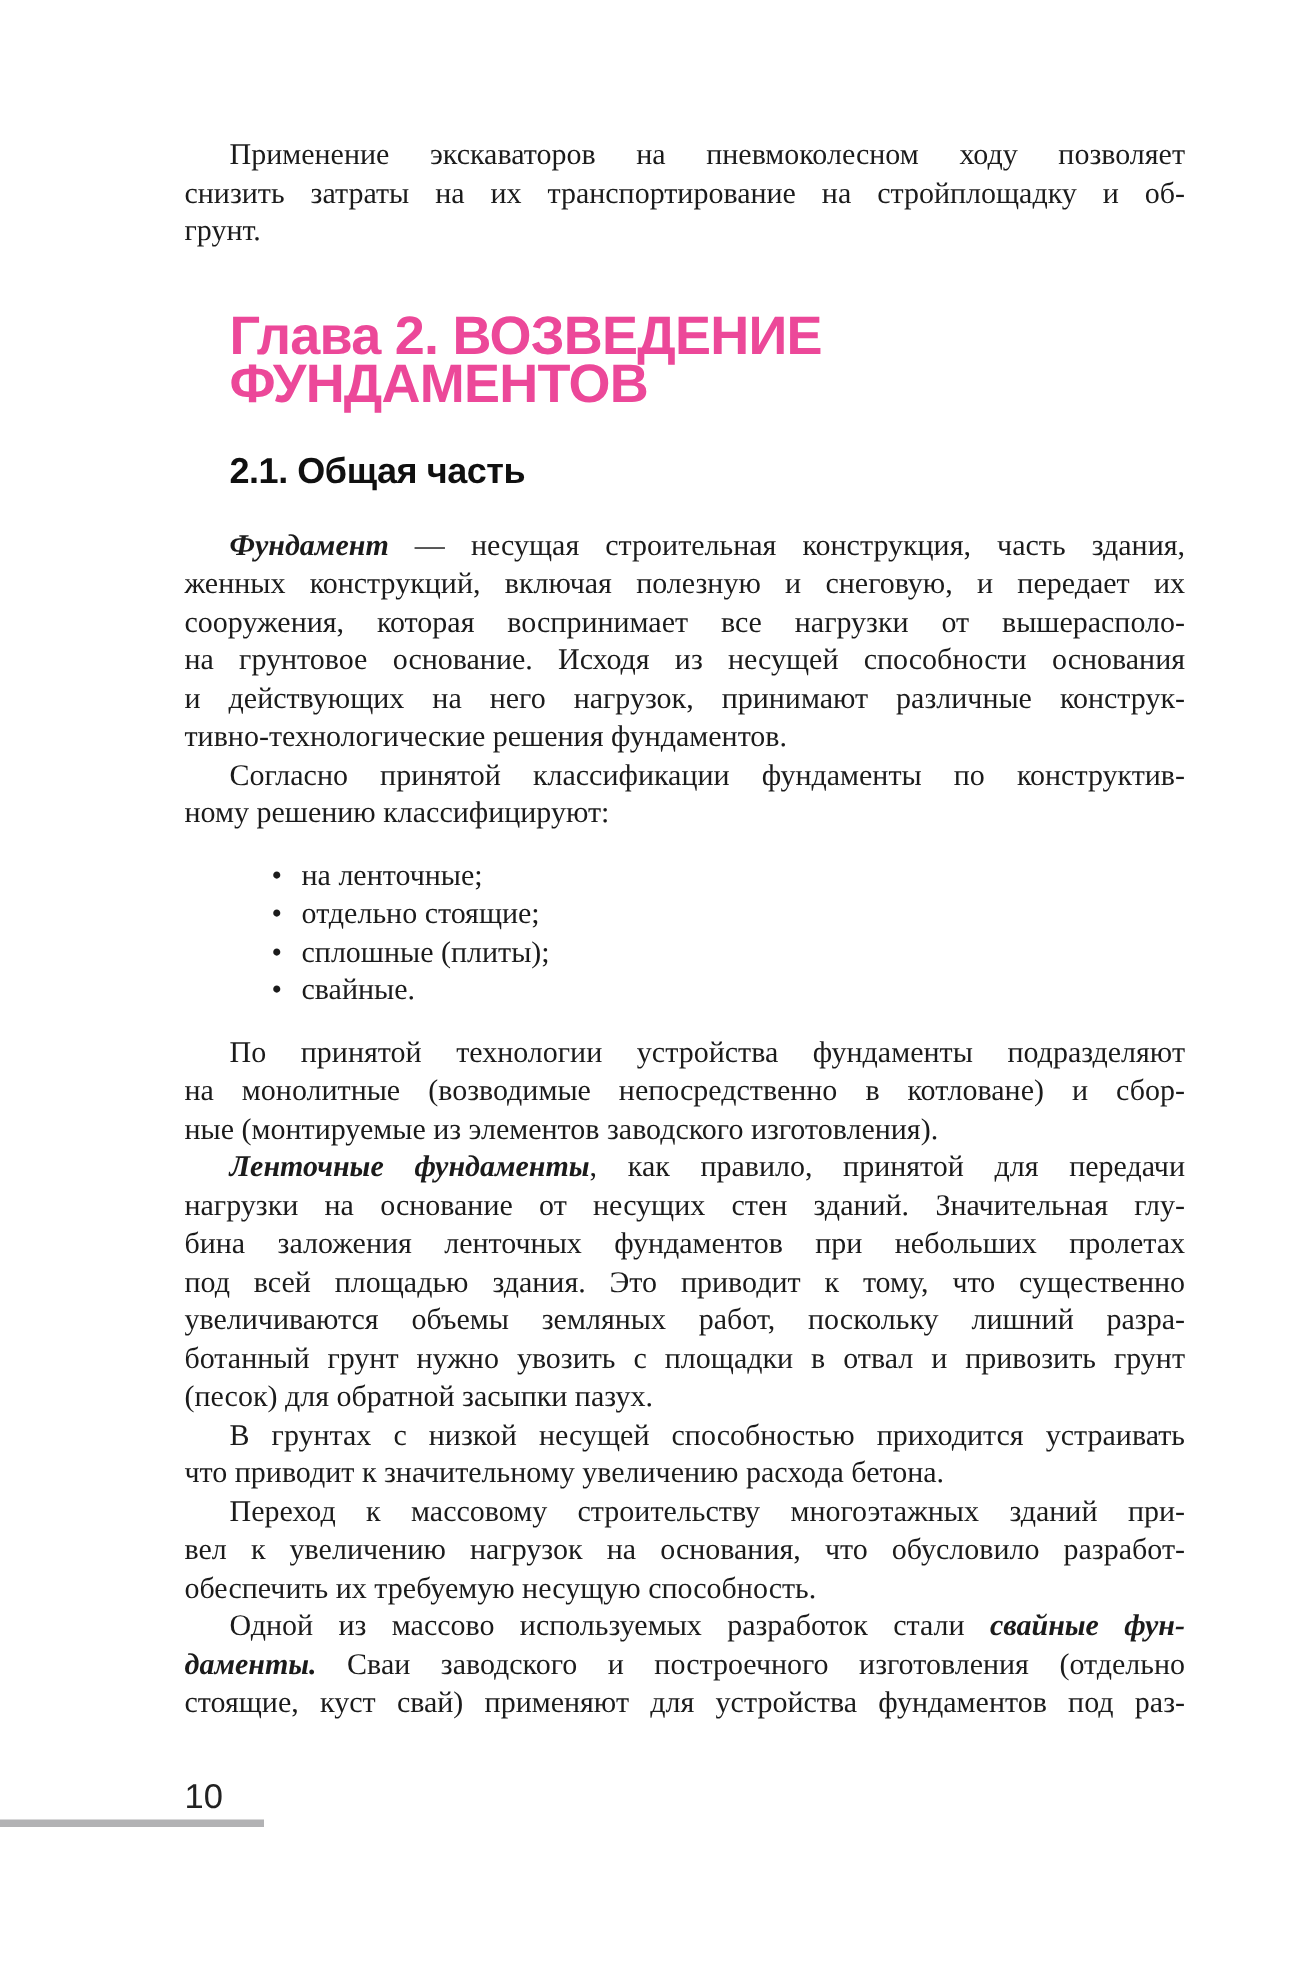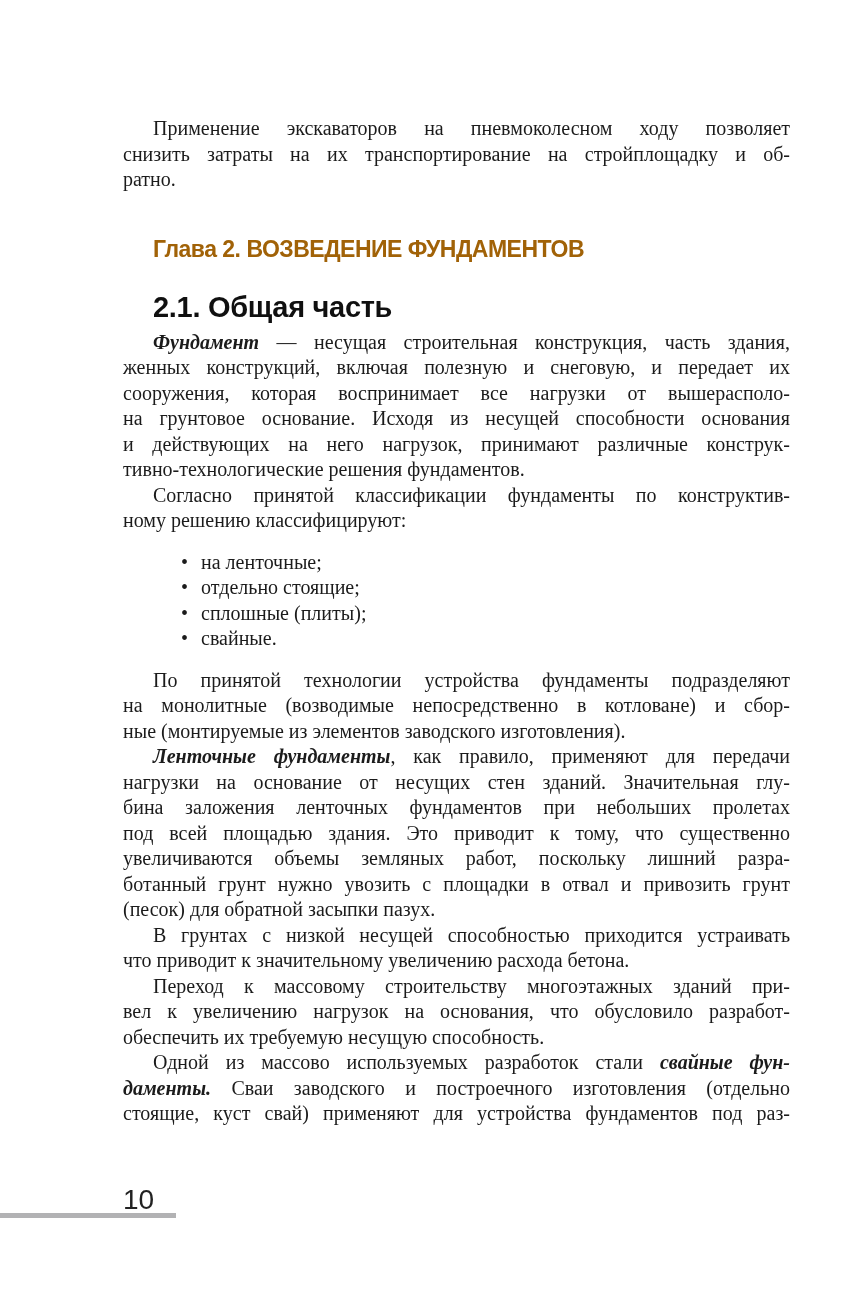--- a/index.html
+++ b/index.html
@@ -5,82 +5,82 @@
   html, body { margin: 0; padding: 0; }
   body {
     width: 868px; height: 1311px;
     background: #ffffff;
     position: relative;
     overflow: hidden;
     font-family: "Liberation Serif", serif;
   }
   .page-content {
     position: absolute;
-    left: 123px; top: 116px;
+    left: 123px; top: 91px;
     width: 667px;
     color: #1b1b1b;
     font-family: "Liberation Serif", serif;
     font-size: 20px;
     line-height: 25.5px;
   }
   .para { margin: 0; }
   .line {
     text-align: justify;
     text-align-last: justify;
   }
   .line.last { text-align-last: left; }
   .line.indent { text-indent: 30px; }
   .bi { font-weight: 700; font-style: italic; }
   h1.chapter {
     font-family: "Liberation Sans", sans-serif;
     font-weight: 700;
-    font-size: 23px;
+    font-size: 36px;
     line-height: 32px;
     letter-spacing: -0.5px;
-    color: #a16207;
+    color: #ec4899;
     margin: 40px 0 0 30px;
   }
   h2.section {
     font-family: "Liberation Sans", sans-serif;
     font-weight: 700;
-    font-size: 29px;
+    font-size: 24px;
     line-height: 25px;
     letter-spacing: -0.3px;
     color: #101010;
-    margin: 30px 0 10px 30px;
+    margin: 30px 0 25px 30px;
   }
   .bullet-list { margin: 16px; padding: 0; list-style: none; }
   .bullet-item { line-height: 25.5px; }
   .bullet-marker {
     display: inline-block;
     margin-left: 42px;
     margin-right: 13px;
   }
   .page-number {
     position: absolute;
     left: 123px; top: 1184px;
     font-family: "Liberation Sans", sans-serif;
-    font-size: 28px;
+    font-size: 23px;
     color: #222222;
   }
   .footer-rule {
     position: absolute;
     left: 0; top: 1213px;
     width: 176px; height: 5px;
     background: #b2b2b4;
   }
 </style>
 </head>
 <body>
 
 <div class="page-content" id="content">
     <div class="para">
       <div class="line indent"><span>Применение экскаваторов на пневмоколесном ходу позволяет</span></div>
       <div class="line"><span>снизить затраты на их транспортирование на стройплощадку и об-</span></div>
-      <div class="line last"><span>ратно.</span></div>
+      <div class="line last"><span>грунт.</span></div>
     </div>
     <h1 class="chapter">Глава 2. ВОЗВЕДЕНИЕ ФУНДАМЕНТОВ</h1>
     <h2 class="section">2.1. Общая часть</h2>
     <div class="para">
       <div class="line indent"><span class="bi">Фундамент</span><span> — несущая строительная конструкция, часть здания,</span></div>
       <div class="line"><span>женных конструкций, включая полезную и снеговую, и передает их</span></div>
       <div class="line"><span>сооружения, которая воспринимает все нагрузки от вышерасполо-</span></div>
       <div class="line"><span>на грунтовое основание. Исходя из несущей способности основания</span></div>
       <div class="line"><span>и действующих на него нагрузок, принимают различные конструк-</span></div>
       <div class="line last"><span>тивно-технологические решения фундаментов.</span></div>
@@ -94,21 +94,21 @@
       <li class="bullet-item"><span class="bullet-marker">•</span><span>отдельно стоящие;</span></li>
       <li class="bullet-item"><span class="bullet-marker">•</span><span>сплошные (плиты);</span></li>
       <li class="bullet-item"><span class="bullet-marker">•</span><span>свайные.</span></li>
     </ul>
     <div class="para">
       <div class="line indent"><span>По принятой технологии устройства фундаменты подразделяют</span></div>
       <div class="line"><span>на монолитные (возводимые непосредственно в котловане) и сбор-</span></div>
       <div class="line last"><span>ные (монтируемые из элементов заводского изготовления).</span></div>
     </div>
     <div class="para">
-      <div class="line indent"><span class="bi">Ленточные фундаменты</span><span>, как правило, применяют для передачи</span></div>
+      <div class="line indent"><span class="bi">Ленточные фундаменты</span><span>, как правило, принятой для передачи</span></div>
       <div class="line"><span>нагрузки на основание от несущих стен зданий. Значительная глу-</span></div>
       <div class="line"><span>бина заложения ленточных фундаментов при небольших пролетах</span></div>
       <div class="line"><span>под всей площадью здания. Это приводит к тому, что существенно</span></div>
       <div class="line"><span>увеличиваются объемы земляных работ, поскольку лишний разра-</span></div>
       <div class="line"><span>ботанный грунт нужно увозить с площадки в отвал и привозить грунт</span></div>
       <div class="line last"><span>(песок) для обратной засыпки пазух.</span></div>
     </div>
     <div class="para">
       <div class="line indent"><span>В грунтах с низкой несущей способностью приходится устраивать</span></div>
       <div class="line last"><span>что приводит к значительному увеличению расхода бетона.</span></div>

